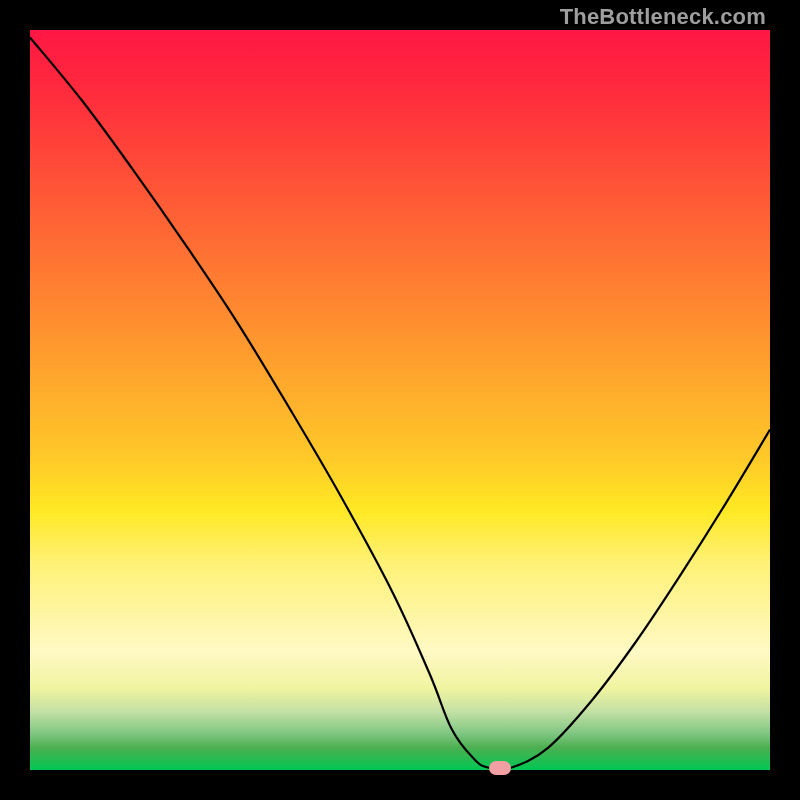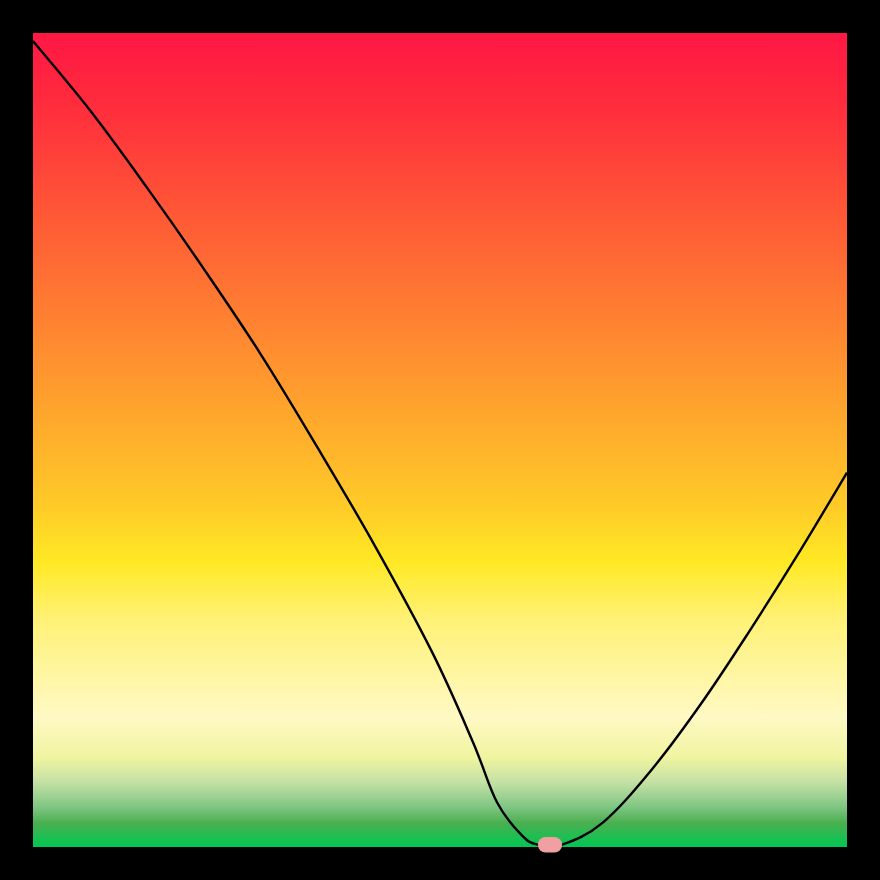--- a/index.html
+++ b/index.html
@@ -74,14 +74,15 @@
 
 <div class="container">
 
   <div class="plot-area">
     <svg class="curve" viewBox="0 0 740 740" preserveAspectRatio="none">
       <path id="curve-path" d="M 0.00 7.40 C 9.32 18.72, 33.15 46.32, 51.80 70.30 C 70.45 94.28, 84.95 114.63, 103.60 140.60 C 122.25 166.57, 136.75 187.29, 155.40 214.60 C 174.05 241.91, 188.55 263.00, 207.20 292.30 C 225.85 321.60, 240.35 346.10, 259.00 377.40 C 277.65 408.70, 292.15 432.90, 310.80 466.20 C 329.45 499.50, 346.62 530.43, 362.60 562.40 C 378.58 594.37, 388.94 619.16, 399.60 643.80 C 410.26 668.44, 413.81 683.98, 421.80 699.30 C 429.79 714.62, 437.34 721.97, 444.00 728.90 C 450.66 735.83, 452.14 736.18, 458.80 737.78 C 465.46 739.38, 470.34 741.38, 481.00 737.78 C 491.66 734.18, 503.35 730.05, 518.00 717.80 C 532.65 705.55, 546.42 689.01, 562.40 669.70 C 578.38 650.39, 590.82 633.14, 606.80 610.50 C 622.78 587.86, 635.22 568.54, 651.20 543.90 C 667.18 519.26, 679.62 499.57, 695.60 473.60 C 711.58 447.63, 732.01 412.92, 740.00 399.60" fill="none" stroke="#000" stroke-width="2.2"></path>
     </svg>
     <div id="marker" class="marker" style="left: 469.9px; top: 737.78px;"></div>
   </div>
 
+  <div class="watermark">TheBottleneck.com</div>
 
 </div>
 
 </body></html>

